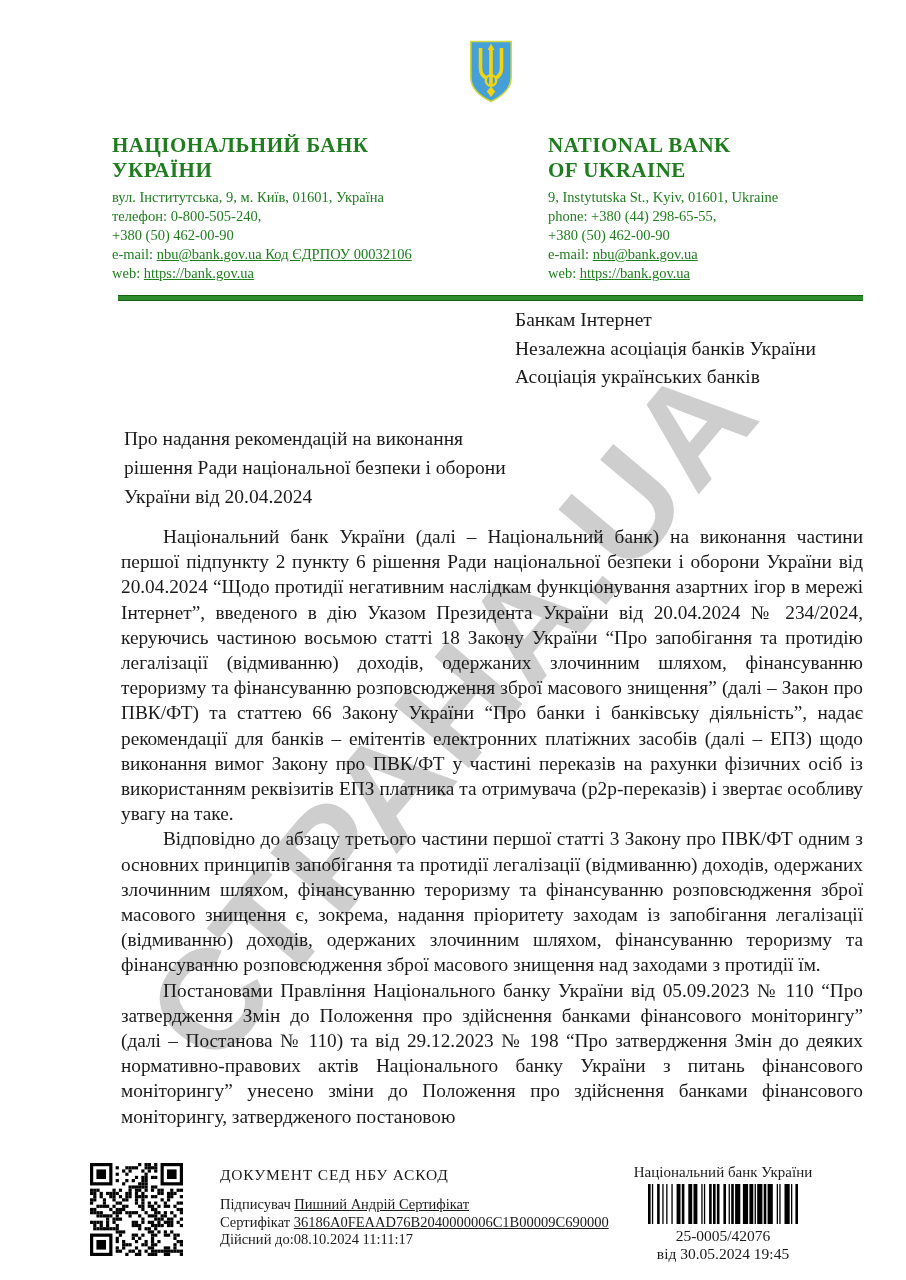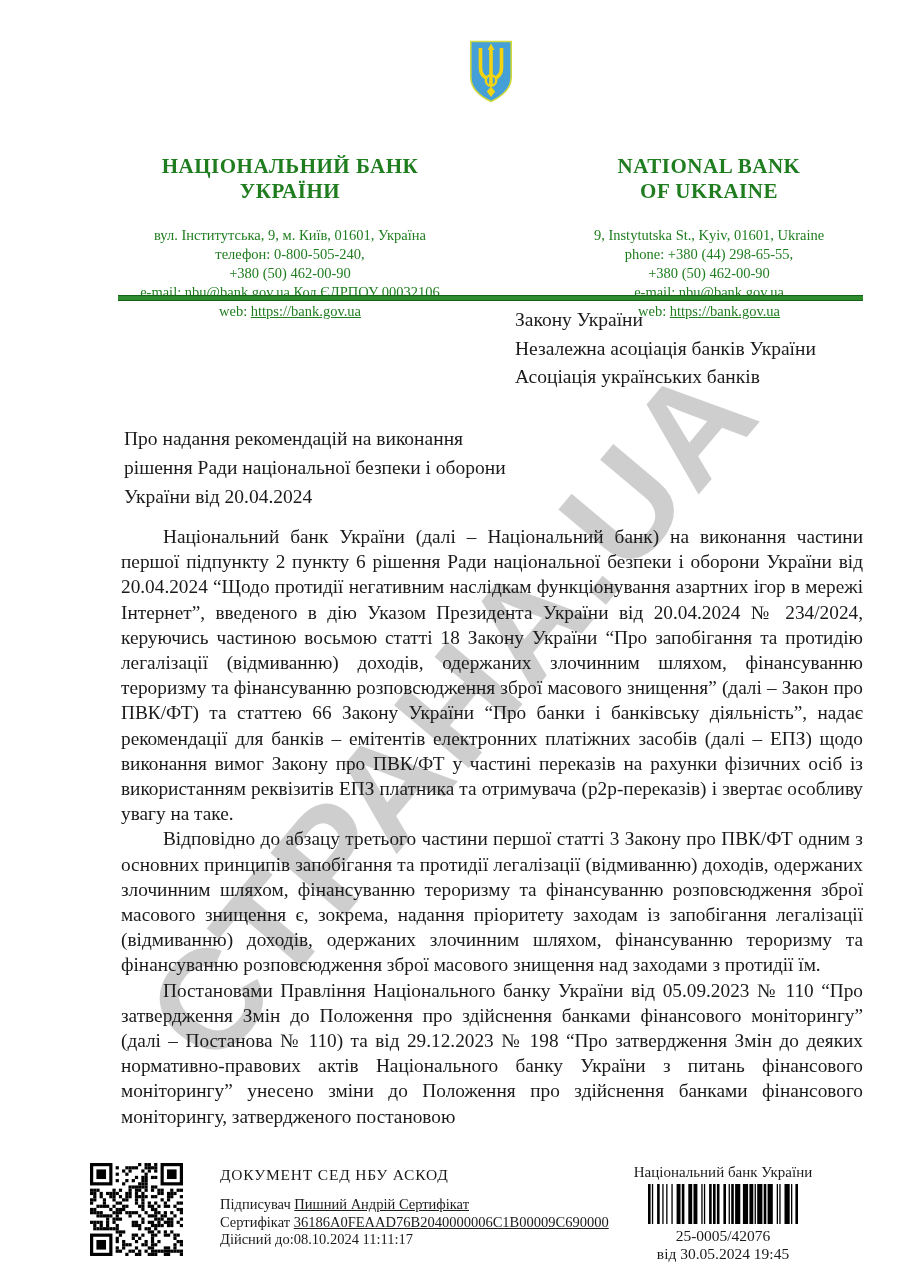--- a/index.html
+++ b/index.html
@@ -18,25 +18,25 @@
   }
   .watermark{
     position:absolute;left:452px;top:712px;z-index:0;
     transform:translate(-50%,-50%) rotate(-50deg);
     font-family:"Liberation Sans", sans-serif;
     font-size:142px;font-weight:700;letter-spacing:4px;white-space:nowrap;
     color:var(--watermark-gray);opacity:.85;user-select:none;
   }
   .content{position:absolute;inset:0;z-index:1;}
   .emblem{position:absolute;left:468px;top:40px;width:46px;height:64px;}
-  .hcol{position:absolute;top:154px;text-align:center;color:var(--brand-green);}
+  .hcol{position:absolute;top:133px;color:var(--brand-green);}
   .hcol.left{left:112px;width:356px;}
   .hcol.right{left:548px;width:322px;}
   .bank-title{font-weight:700;font-size:21px;line-height:25px;letter-spacing:.5px;}
-  .contact{font-size:14.5px;line-height:19px;margin-top:22px;}
+  .contact{font-size:14.5px;line-height:19px;margin-top:5px;}
   .contact .lnk{text-decoration:underline;color:var(--brand-green);cursor:pointer;}
   .hr-rule{
     position:absolute;left:118px;top:295px;width:745px;height:4px;
     background:var(--rule-green);
     border-top:1.5px solid var(--rule-green-dark);
     border-bottom:1.5px solid var(--rule-green-dark);
   }
   .recipients{position:absolute;left:515px;top:306px;font-size:19.5px;line-height:28.6px;}
   .subject{position:absolute;left:124px;top:424px;font-size:19.5px;line-height:29px;}
   .body-text{
@@ -111,21 +111,21 @@
       </div>
       <div>
         <span>web: </span><span class="lnk">https://bank.gov.ua</span>
       </div>
     </div>
   </div>
 
   <div class="hr-rule"></div>
 
   <div class="recipients">
-    <div>Закону України</div>
+    <div>Банкам Інтернет</div>
     <div>Незалежна асоціація банків України</div>
     <div>Асоціація українських банків</div>
   </div>
 
   <div class="subject">
     <div>Про надання рекомендацій на виконання</div>
     <div>рішення Ради національної безпеки і оборони</div>
     <div>України від 20.04.2024</div>
   </div>
 

